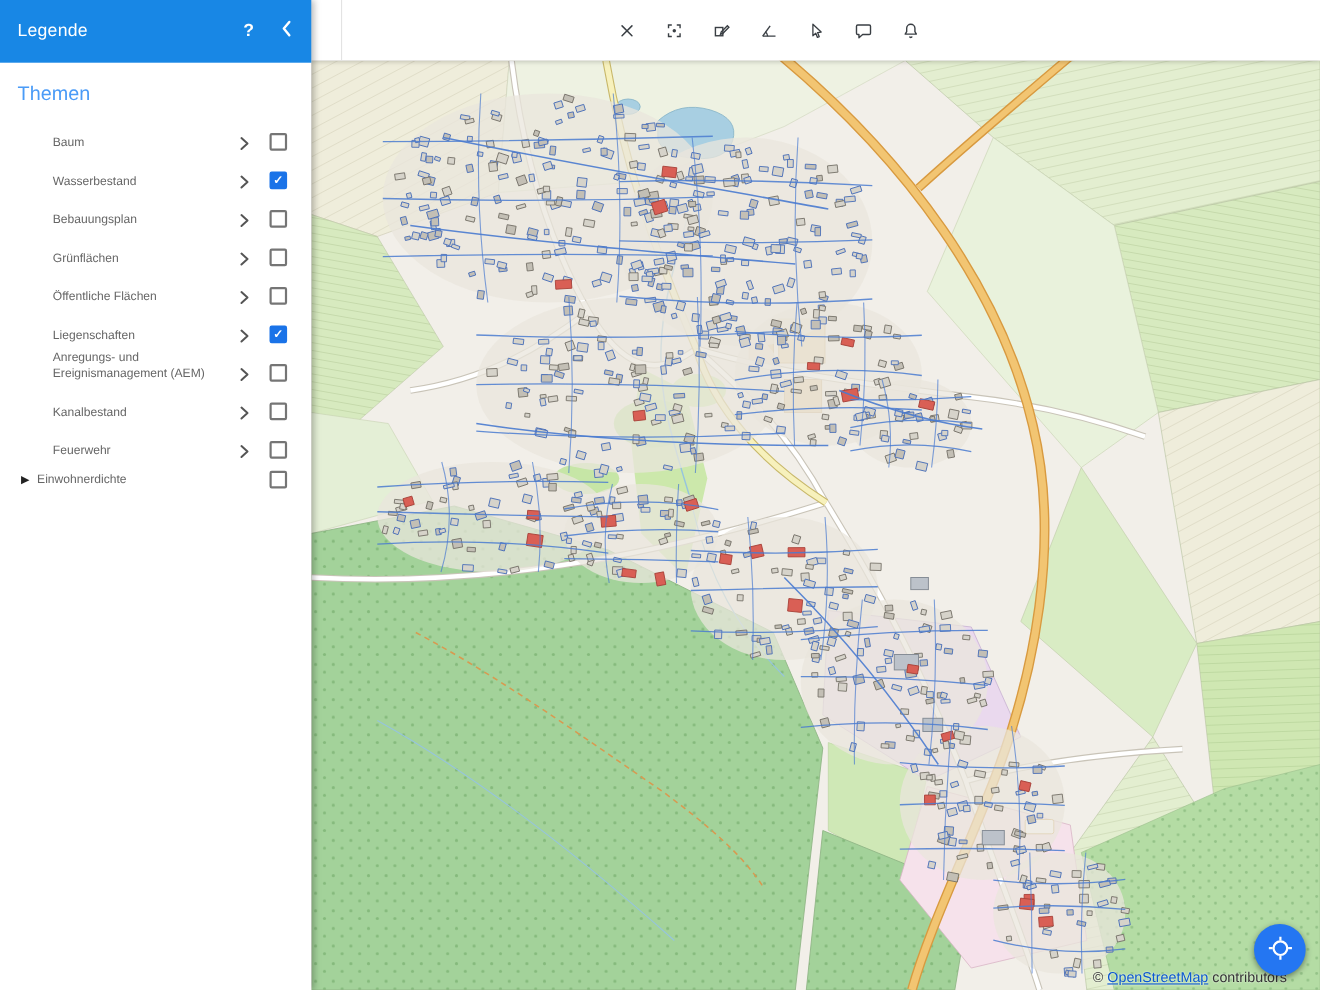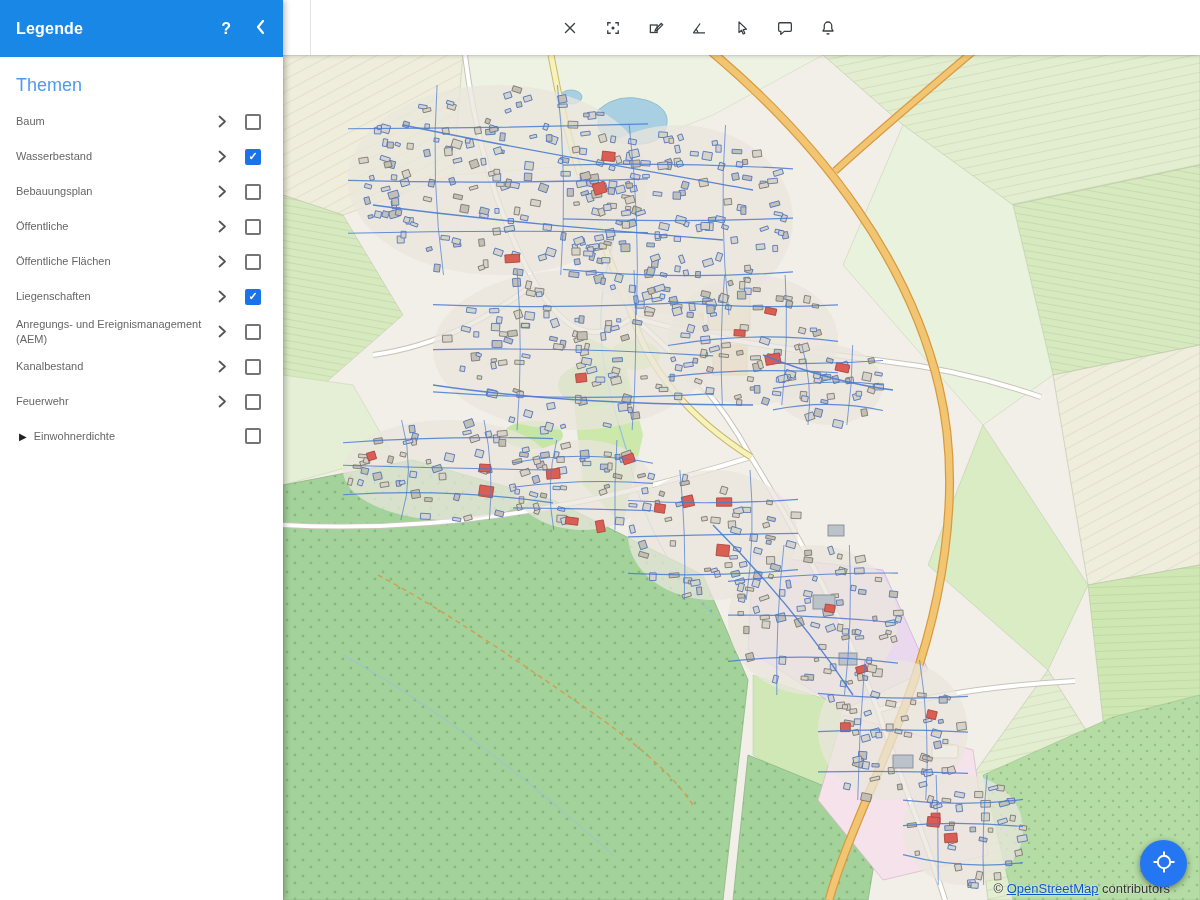--- a/index.html
+++ b/index.html
@@ -12,30 +12,30 @@
 
   
   .sidebar {
     width:283px; flex:0 0 283px; background:#ffffff; position:relative; z-index:10;
     box-shadow:2px 0 6px rgba(0,0,0,.28); display:flex; flex-direction:column;
   }
   .sidebar-header {
     height:57px; background:#1887e5; display:flex; align-items:center;
     padding:0 16px 0 16px; flex:0 0 57px;
   }
-  .sidebar-title { color:#fff; font-size:16px; font-weight:bold; letter-spacing:.2px; }
+  .sidebar-title { color:#fff; font-size:16px; font-weight:normal; letter-spacing:.2px; }
   .header-actions { margin-left:auto; display:flex; align-items:center; gap:20px; }
   .hdr-btn {
     background:none; border:none; color:#fff; font-size:16px; font-weight:bold;
     cursor:pointer; padding:2px; display:flex; align-items:center; justify-content:center;
   }
   .sidebar-body { flex:1; overflow:hidden; }
   .section-title { color:#4a9bf7; font-size:18px; padding:18px 16px 8px 16px; }
   .layer-row {
-    display:flex; align-items:center; min-height:35px; padding:2px 22px 2px 16px; cursor:pointer;
+    display:flex; align-items:flex-end; min-height:35px; padding:2px 22px 2px 16px; cursor:pointer;margin-left:32px;
   }
   .layer-label { flex:1; font-size:11px; color:#666; line-height:1.3; padding-right:6px; }
   .chev { width:22px; display:flex; align-items:center; justify-content:center; margin-right:12px; cursor:pointer; }
   .checkbox {
     width:16px; height:16px; flex:0 0 16px; border:2px solid #757575; border-radius:2px;
     display:flex; align-items:center; justify-content:center; cursor:pointer; background:#fff;
   }
   .checkbox.checked { background:#1a73e8; border-color:#1a73e8; }
   .checkbox.checked::after { content:"✓"; color:#fff; font-size:11px; font-weight:bold; line-height:1; }
   .tree-row { display:flex; align-items:center; min-height:34px; padding:2px 22px 2px 19px; cursor:pointer; }
@@ -119,21 +119,21 @@
       <span class="layer-label">Bebauungsplan</span>
       <span class="chev">
         <svg width="9" height="13" viewBox="0 0 9 13">
                 <path d="M1.5 1.5 L7 6.5 L1.5 11.5" fill="none" stroke="#555" stroke-width="1.8" stroke-linecap="round" stroke-linejoin="round"></path>
               </svg>
       </span>
       <span class="checkbox"></span>
     </div>
 
     <div class="layer-row">
-      <span class="layer-label">Öffentliche</span>
+      <span class="layer-label">Grünflächen</span>
       <span class="chev">
         <svg width="9" height="13" viewBox="0 0 9 13">
                 <path d="M1.5 1.5 L7 6.5 L1.5 11.5" fill="none" stroke="#555" stroke-width="1.8" stroke-linecap="round" stroke-linejoin="round"></path>
               </svg>
       </span>
       <span class="checkbox"></span>
     </div>
 
     <div class="layer-row">
       <span class="layer-label">Öffentliche Flächen</span>

